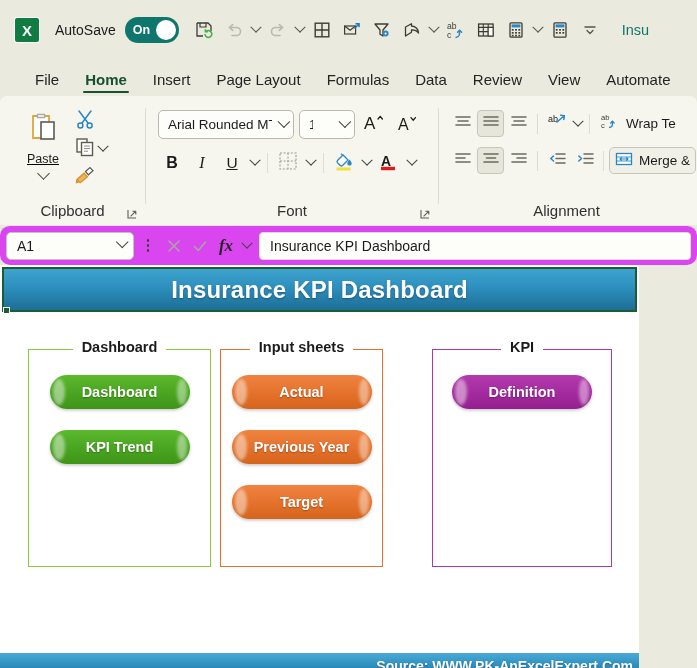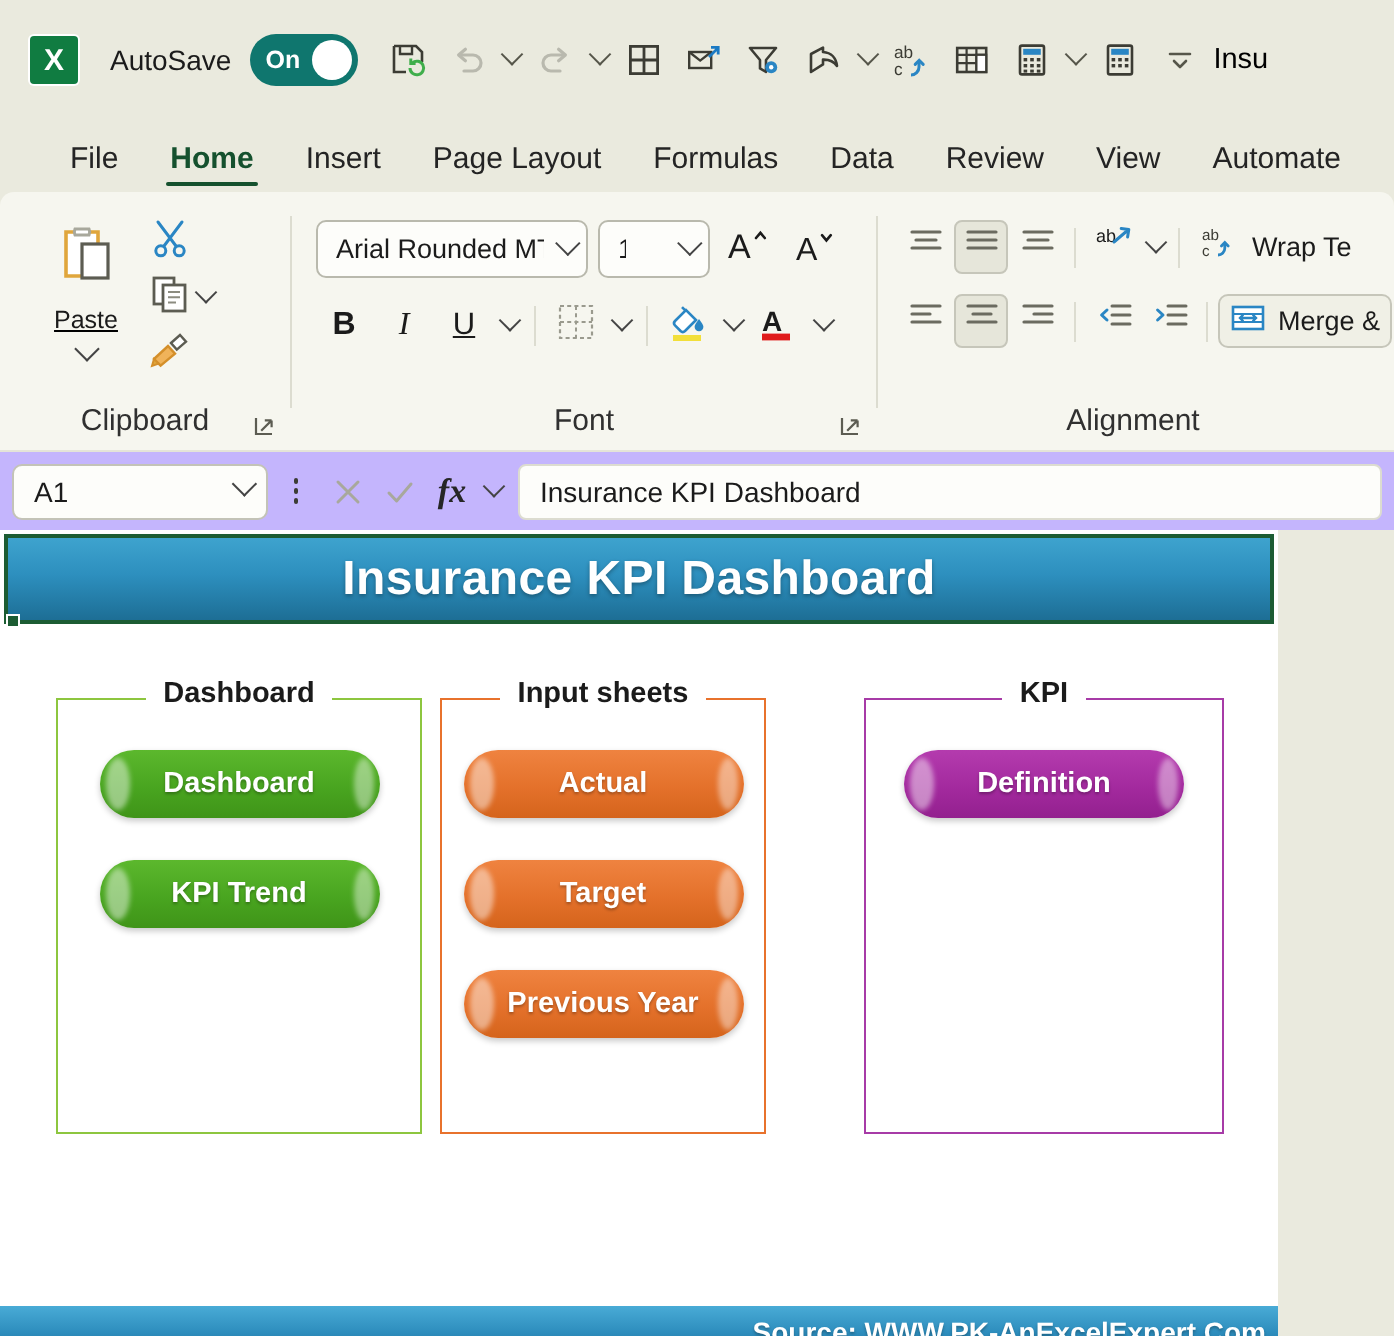--- a/index.html
+++ b/index.html
@@ -57,21 +57,21 @@
   .caret {
     width: 14px; height: 34px; display: flex; align-items: center;
     justify-content: center; cursor: pointer; flex: 0 0 auto;
   }
   .caret::after {
     content: ""; width: 7px; height: 7px;
     border-right: 1.4px solid #56564a; border-bottom: 1.4px solid #56564a;
     transform: rotate(45deg) translate(-2px,-2px);
   }
   .doc-title {
-    font-size: 14.5px; color: #000000; margin-left: 2px; white-space: nowrap;
+    font-size: 14.5px; color: #0f766e; margin-left: 17px; white-space: nowrap;
   }
 
   
   .tabs {
     height: 36px; width: 697px; background: #eaeade;
     display: flex; align-items: flex-end; padding-left: 22px; gap: 0;
   }
   .tab {
     font-size: 15px; color: #242424; padding: 0 13px 8px 13px;
     cursor: pointer; white-space: nowrap; position: relative;
@@ -175,23 +175,24 @@
     display: flex; align-items: center; gap: 6px; cursor: pointer;
     font-size: 13.5px; color: #1b1b1b; height: 27px; padding: 0 5px;
     white-space: nowrap;
   }
   .merge-btn {
     border: 1px solid #c6c6ba; border-radius: 5px; background: #f0f0e6;
   }
 
   
   .fbar {
-    width: 697px; height: 40px; background: #c4b5fd;
+    width: 697px; height: 40px; background: #d946ef;
     display: flex; align-items: center; padding: 0 6px; gap: 6px;
     border-top: 1px solid #e4e4d8;
+    border-radius: 10px;
   }
   .namebox {
     width: 128px; height: 28px; background: #fdfdfa;
     border: 1px solid #c3c3b7; border-radius: 5px;
     display: flex; align-items: center; padding: 0 7px 0 10px; cursor: pointer;
   }
   .namebox .nm { font-size: 14px; color: #1b1b1b; flex: 1; }
   .kebab {
     width: 16px; height: 28px; display: flex; flex-direction: column;
     align-items: center; justify-content: center; gap: 2.5px; cursor: pointer;
@@ -720,24 +721,24 @@
     <div class="panel" style="left:220px; width:163px; height:218px;">
       <div class="panel-box" style="border-color:#e8722c;"></div>
       <div class="panel-legend">
         <span>Input sheets</span>
       </div>
       <div class="panel-body">
         <div class="pill" style="background:linear-gradient(180deg,#ef8340 0%,#e4712b 55%,#d5641c 100%);">
           <span class="pl">Actual</span>
         </div>
         <div class="pill" style="background:linear-gradient(180deg,#ef8340 0%,#e4712b 55%,#d5641c 100%);">
-          <span class="pl">Target</span>
+          <span class="pl">Previous Year</span>
         </div>
         <div class="pill" style="background:linear-gradient(180deg,#ef8340 0%,#e4712b 55%,#d5641c 100%);">
-          <span class="pl">Previous Year</span>
+          <span class="pl">Target</span>
         </div>
       </div>
     </div>
 
     <div class="panel" style="left:432px; width:180px; height:218px;">
       <div class="panel-box" style="border-color:#a73ba7;"></div>
       <div class="panel-legend">
         <span>KPI</span>
       </div>
       <div class="panel-body">

